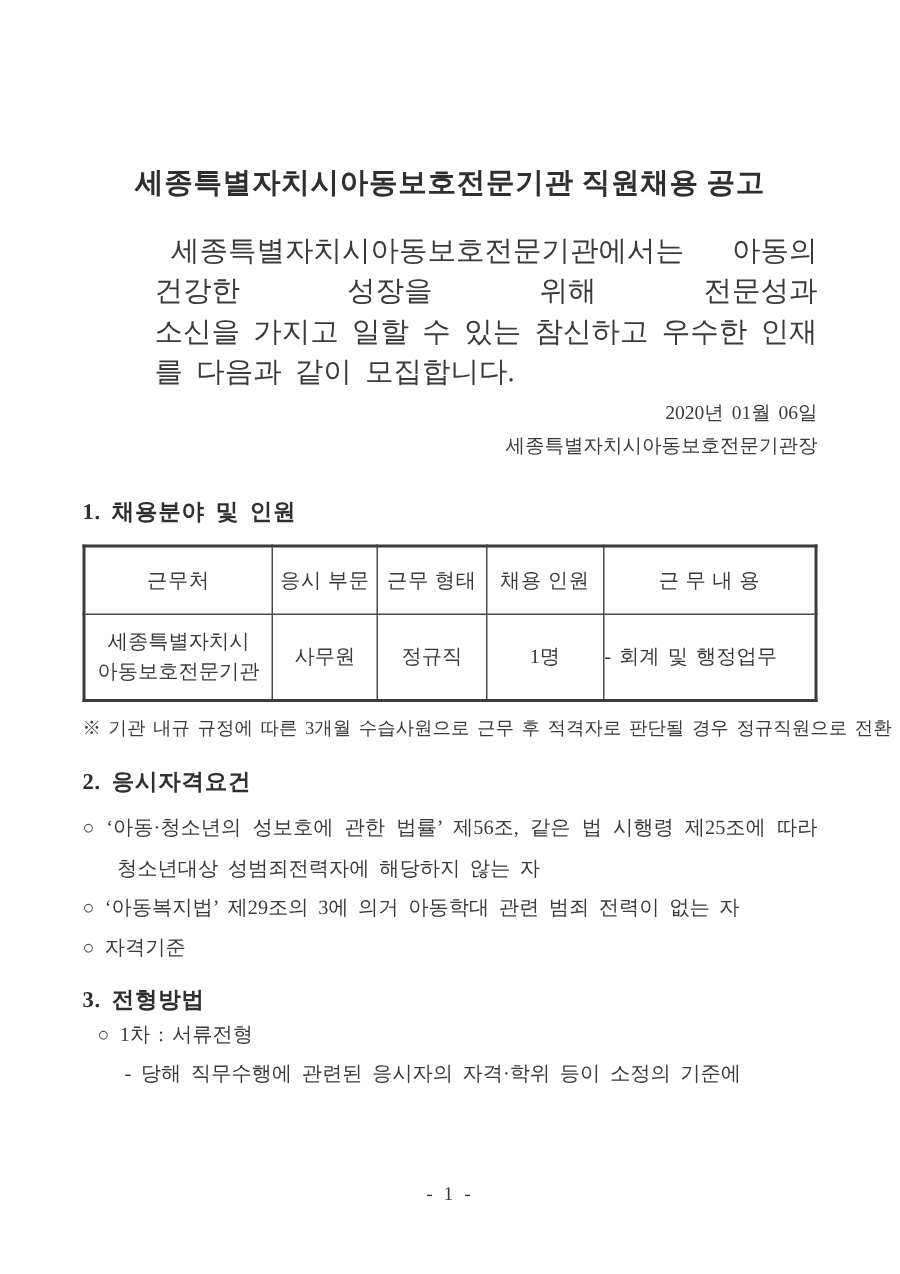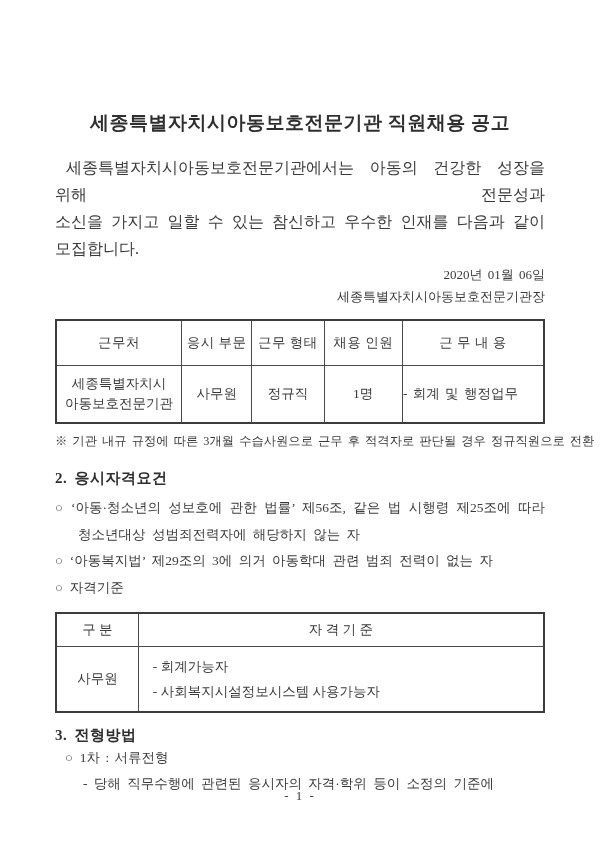--- a/index.html
+++ b/index.html
@@ -22,23 +22,24 @@
   .doc-title {
     text-align: center;
     font-size: 19px;
     font-weight: bold;
     letter-spacing: 0.5px;
     color: #2f2f2f;
     line-height: 26px;
   }
   .intro {
     margin-top: 18px;
-    font-size: 16px;
+    font-size: 19px;
     line-height: 27px;
     word-spacing: 4px;
+    margin-left: 48px;
   }
   .intro-line1 {
     display: block;
     text-indent: 11px;
     text-align: justify;
     text-align-last: justify;
   }
   .intro-line2 {
     display: block;
     text-align: justify;
@@ -131,20 +132,21 @@
   <h1 class="doc-title">세종특별자치시아동보호전문기관 직원채용 공고</h1>
 
   <p class="intro">
     <span class="intro-line1">세종특별자치시아동보호전문기관에서는 아동의 건강한 성장을 위해 전문성과</span>
     <span class="intro-line2">소신을 가지고 일할 수 있는 참신하고 우수한 인재를 다음과 같이 모집합니다.</span>
   </p>
 
   <div class="right-line date-line">2020년 01월 06일</div>
   <div class="right-line">세종특별자치시아동보호전문기관장</div>
 
+  <h2 class="section-heading heading-1">1. 채용분야 및 인원</h2>
 
   <table class="tbl tbl-recruit">
     <colgroup>
       <col style="width:125px">
         <col style="width:70px">
         <col style="width:72px">
         <col style="width:78px">
         <col style="width:141px">
     </colgroup>
     <thead>
@@ -173,41 +175,20 @@
   <p class="note">※ 기관 내규 규정에 따른 3개월 수습사원으로 근무 후 적격자로 판단될 경우 정규직원으로 전환</p>
 
   <h2 class="section-heading heading-2">2. 응시자격요건</h2>
 
   <ul class="bullets">
     <li class="bullet-item"><span class="bullet-marker">○</span><span>‘아동·청소년의 성보호에 관한 법률’ 제56조, 같은 법 시행령 제25조에 따라 청소년대상 성범죄전력자에 해당하지 않는 자</span></li>
     <li class="bullet-item"><span class="bullet-marker">○</span><span>‘아동복지법’ 제29조의 3에 의거 아동학대 관련 범죄 전력이 없는 자</span></li>
     <li class="bullet-item"><span class="bullet-marker">○</span><span>자격기준</span></li>
   </ul>
 
-  <table class="tbl tbl-qual">
-    <colgroup>
-      <col style="width:82px">
-        <col style="width:404px">
-    </colgroup>
-    <thead>
-      <tr>
-        <th>구 분</th>
-        <th>자 격 기 준</th>
-      </tr>
-    </thead>
-    <tbody>
-      <tr>
-        <td>사무원</td>
-        <td class="cell-criteria">
-          <span class="criteria-line">- 회계가능자</span>
-          <span class="criteria-line">- 사회복지시설정보시스템 사용가능자</span>
-        </td>
-      </tr>
-    </tbody>
-  </table>
 
   <h2 class="section-heading heading-3">3. 전형방법</h2>
 
   <div class="bullet-single"><span class="bullet-marker">○</span><span>1차 : 서류전형</span></div>
   <div class="sub-bullet">- 당해 직무수행에 관련된 응시자의 자격·학위 등이 소정의 기준에</div>
 
   <div class="page-number">- 1 -</div>
 
 </div>
 

